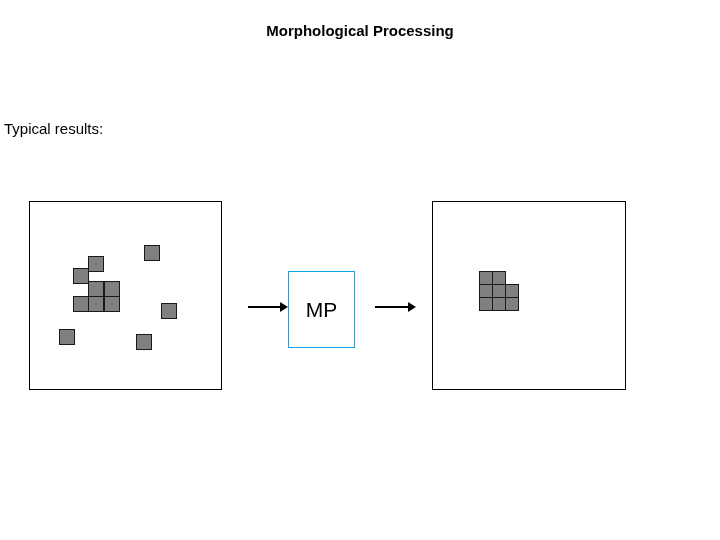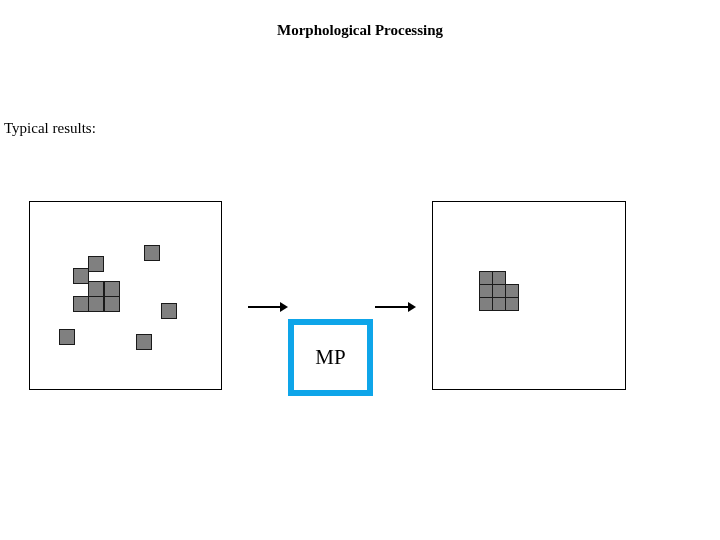--- a/index.html
+++ b/index.html
@@ -6,21 +6,21 @@
     margin: 0;
     padding: 0;
     background: #ffffff;
   }
   #slide {
     position: relative;
     width: 720px;
     height: 540px;
     background: #ffffff;
     overflow: hidden;
-    font-family: Liberation Serif, serif;
+    font-family: Liberation Sans, sans-serif;
     color: #000000;
   }
   .title {
     position: absolute;
     left: 0;
     top: 22px;
     width: 720px;
     text-align: center;
     font-size: 15px;
     font-weight: bold;
@@ -58,29 +58,28 @@
     position: absolute;
     background: #808080;
     border: 1px solid #1a1a1a;
     box-sizing: border-box;
   }
 
   .mp-box {
     position: absolute;
     left: 288px;
     top: 271px;
-    width: 85px;
+    width: 67px;
     height: 77px;
-    border: 6px solid #0ea5e9;
+    border: 1px solid #0ea5e9;
     box-sizing: border-box;
     background: #ffffff;
     display: flex;
     align-items: center;
     justify-content: center;
-    margin-top: 48px;
   }
   .mp-label {
     font-size: 21px;
     font-weight: normal;
     line-height: 1;
   }
 
   .arrow {
     position: absolute;
     height: 11px;

